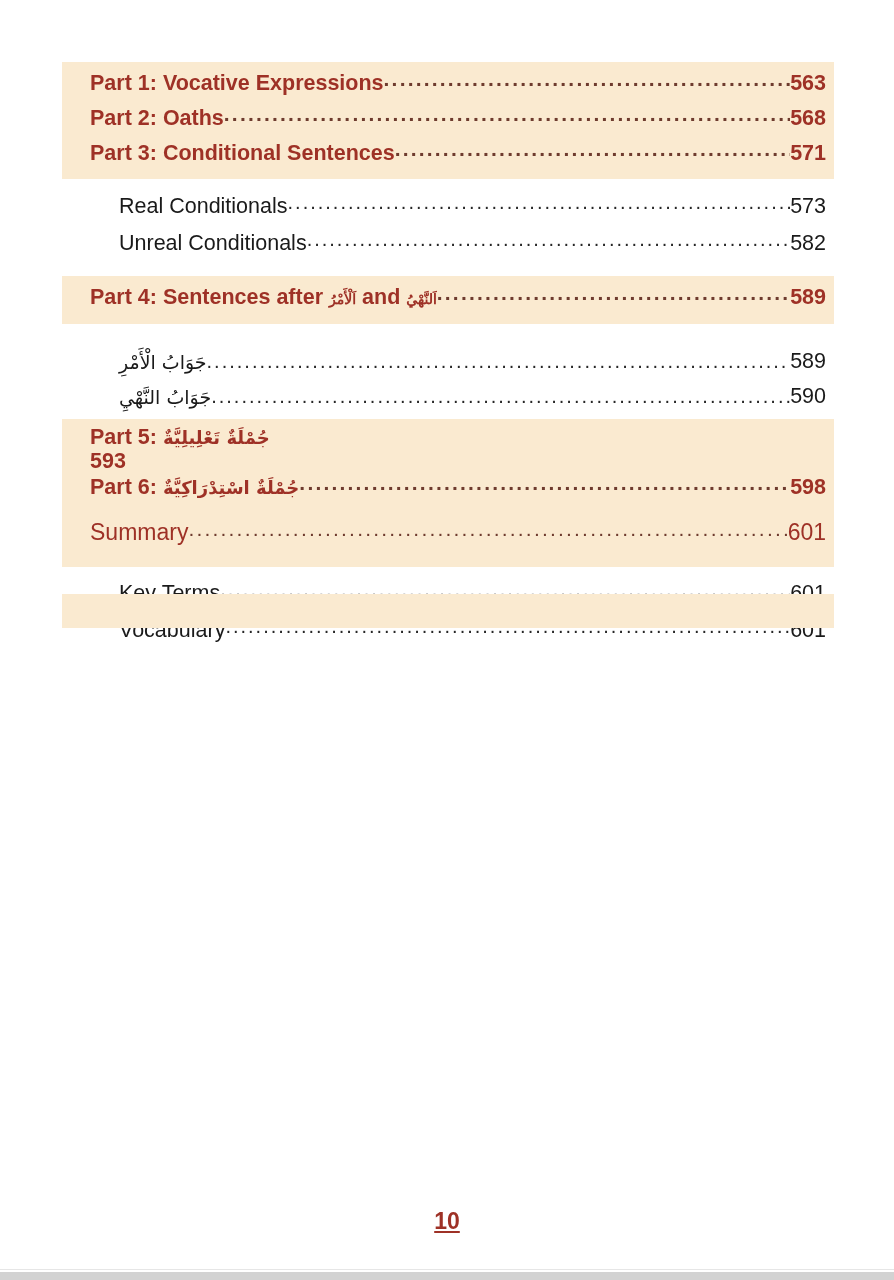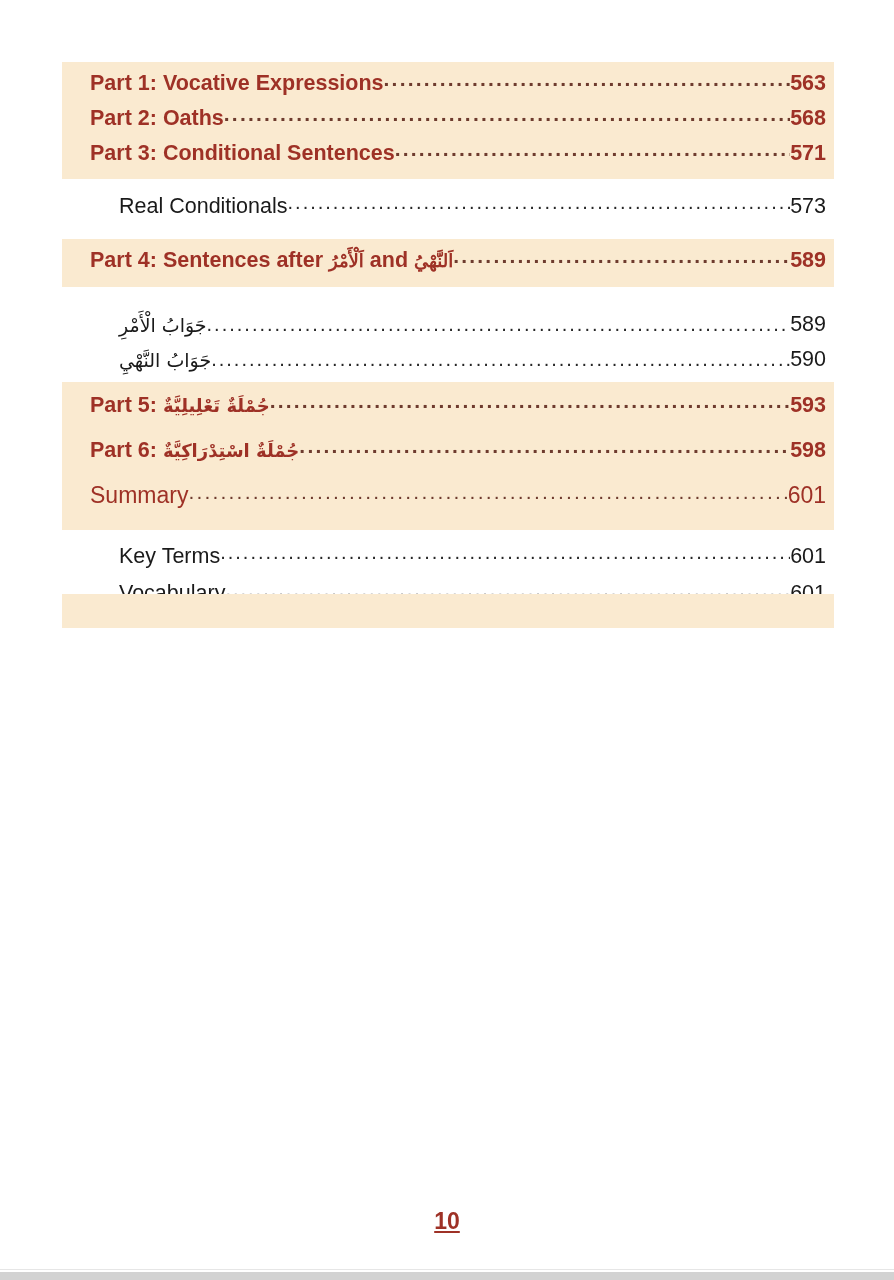--- a/index.html
+++ b/index.html
@@ -116,21 +116,21 @@
     unicode-bidi: bidi-override;
     font-family: "DejaVu Sans", "Liberation Sans", sans-serif;
     font-size: 19px;
   }
   .lvl-sub-ar .leader::after { color: #272727; }
   .lvl-sub-ar .pagenum { color: #1a1a1a; font-size: 21.5px; }
 
   
   .ar-inline {
     font-family: Liberation Serif, serif;
-    font-size: 18px;
+    font-size: 14px;
     direction: rtl;
     unicode-bidi: isolate;
     color: #9e3126;
   }
   .ar-title {
     font-family: "DejaVu Sans", "Liberation Sans", sans-serif;
     font-size: 18px;
     direction: rtl;
     unicode-bidi: isolate;
     color: #9e3126;
@@ -222,20 +222,25 @@
     </div>
 
     <div class="band-plain" style="padding-top:12px;">
 
       <div class="entry lvl-sub">
         <span class="etitle">Real Conditionals</span>
         <span class="leader"></span>
         <span class="pagenum">573</span>
       </div>
 
+      <div class="entry lvl-sub">
+        <span class="etitle">Unreal Conditionals</span>
+        <span class="leader"></span>
+        <span class="pagenum">582</span>
+      </div>
 
     </div>
 
     <div class="band" style="margin-top:11px; padding-top:6px; padding-bottom:6px;">
 
       <div class="entry lvl-part" style="height:36px;">
         <span class="etitle"><span>Part 4: Sentences after </span><span class="ar-inline">اَلْأَمْرُ</span><span> and </span><span class="ar-inline">اَلنَّهْيُ</span></span>
         <span class="leader"></span>
         <span class="pagenum">589</span>
       </div>
@@ -253,21 +258,21 @@
       <div class="entry lvl-sub-ar">
         <span class="etitle">جَوَابُ النَّهْيِ</span>
         <span class="leader"></span>
         <span class="pagenum">590</span>
       </div>
 
     </div>
 
     <div class="band" style="margin-top:12px; padding-top:8px; padding-bottom:8px;">
 
-      <div class="entry lvl-part" style="height:45px;">
+      <div class="entry lvl-part" style="height:45px;flex-direction:column;">
         <span class="etitle"><span>Part 5: </span><span class="ar-title">جُمْلَةٌ تَعْلِيلِيَّةٌ</span></span>
         <span class="leader"></span>
         <span class="pagenum">593</span>
       </div>
 
       <div class="entry lvl-part" style="height:45px;">
         <span class="etitle"><span>Part 6: </span><span class="ar-title">جُمْلَةٌ اسْتِدْرَاكِيَّةٌ</span></span>
         <span class="leader"></span>
         <span class="pagenum">598</span>
       </div>

